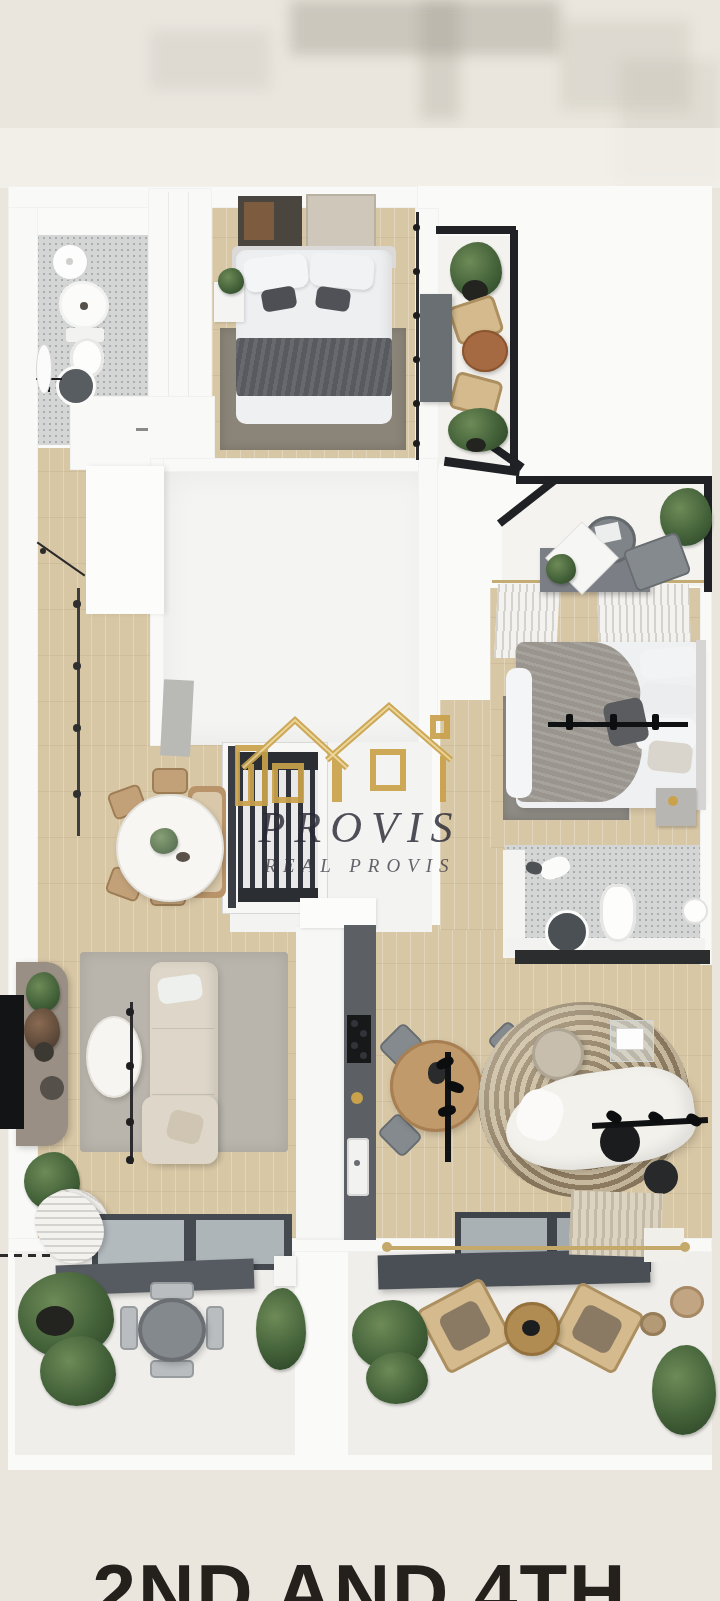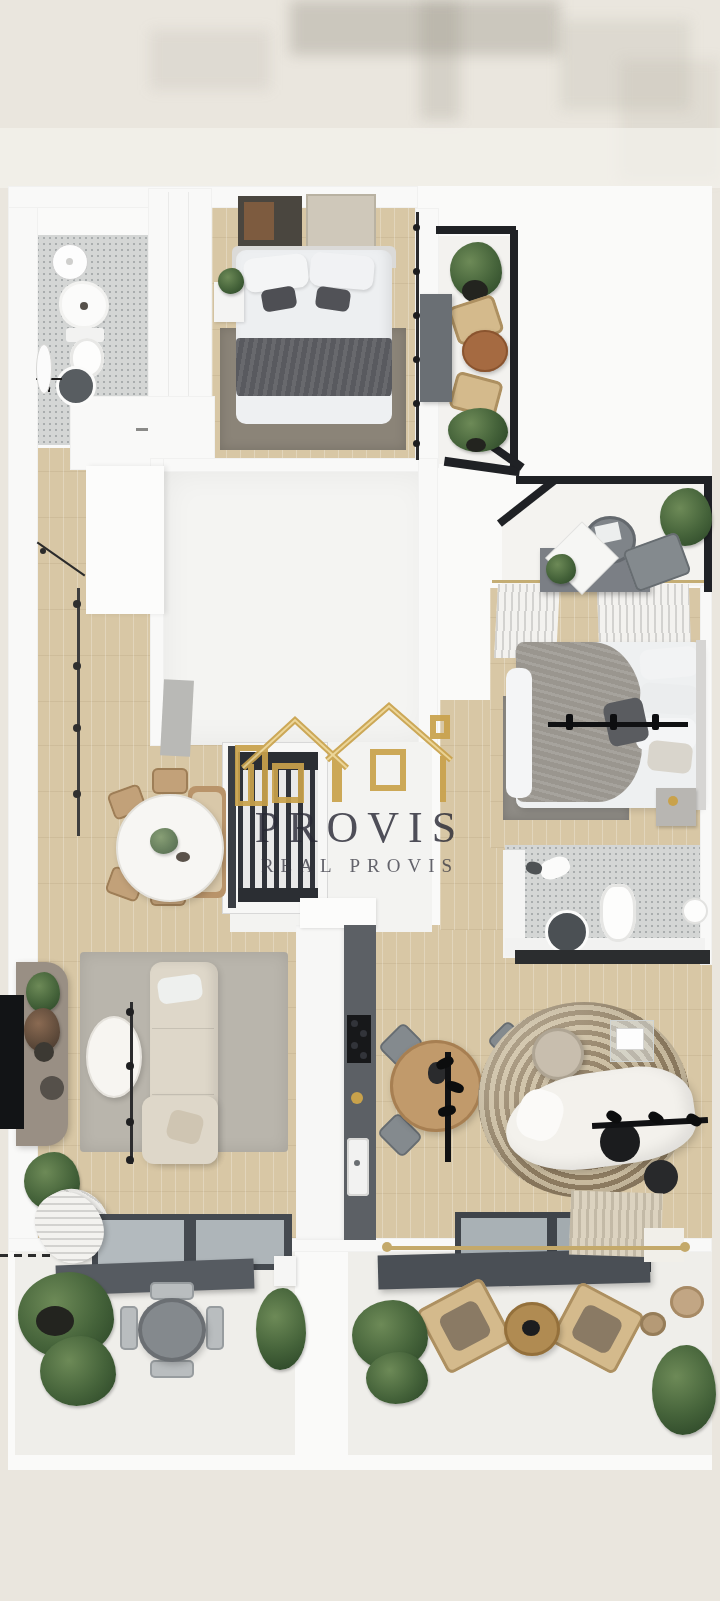--- a/index.html
+++ b/index.html
@@ -286,21 +286,21 @@
   <div class="abs tan-chair" style="left:560px;top:1294px;width:74px;height:68px;transform:rotate(28deg);"></div>
   <div class="abs" style="left:576px;top:1310px;width:42px;height:38px;background:#8a7a64;border-radius:8px;transform:rotate(28deg);"></div>
   <div class="abs circle" style="left:504px;top:1302px;width:56px;height:54px;background:#b08b52;box-shadow:inset 0 0 0 3px rgba(130,95,45,.6),2px 3px 5px rgba(0,0,0,.2);"></div>
   <div class="abs circle" style="left:522px;top:1320px;width:18px;height:16px;background:#1c1d1f;"></div>
   <div class="abs plant" style="left:352px;top:1300px;width:76px;height:70px;"></div>
   <div class="abs plant" style="left:366px;top:1352px;width:62px;height:52px;"></div>
   <div class="abs plant" style="left:652px;top:1345px;width:64px;height:90px;"></div>
   <div class="abs circle" style="left:670px;top:1286px;width:34px;height:32px;background:#c2a684;box-shadow:inset 0 0 0 3px rgba(140,110,70,.5);"></div>
   <div class="abs circle" style="left:640px;top:1312px;width:26px;height:24px;background:#b59a76;box-shadow:inset 0 0 0 3px rgba(120,95,60,.5);"></div>
 
-  <div id="watermark" class="abs" style="left:205px;top:688px;width:310px;">
+  <div id="watermark" class="abs" style="left:205px;top:688px;width:310px;font-style:italic;">
     <svg width="250" height="118" viewBox="0 0 250 118" fill="none">
       <g stroke="#c9a24b" stroke-width="6">
         <path d="M8 80 L60 32 L112 80"></path>
         <path d="M16 76 V114"></path>
           <path d="M104 76 V114"></path>
         <rect x="40" y="78" width="26" height="34"></rect>
         <path d="M92 72 L154 18 L216 72"></path>
         <path d="M100 68 V114"></path>
           <path d="M208 68 V114"></path>
         <rect x="138" y="64" width="30" height="36"></rect>
@@ -309,14 +309,17 @@
       </g>
       <g stroke="#ecd492" stroke-width="2">
         <path d="M8 80 L60 32 L112 80"></path>
         <path d="M92 72 L154 18 L216 72"></path>
       </g>
     </svg>
     <div id="wm-brand">PROVIS</div>
     <div id="wm-tag">REAL PROVIS</div>
   </div>
 
+  <div id="caption-wrap" class="abs" style="left:0;top:1553px;width:720px;height:48px;">
+    <div id="caption">2ND AND 4TH</div>
+  </div>
 
 </div>
 
 </body></html>

